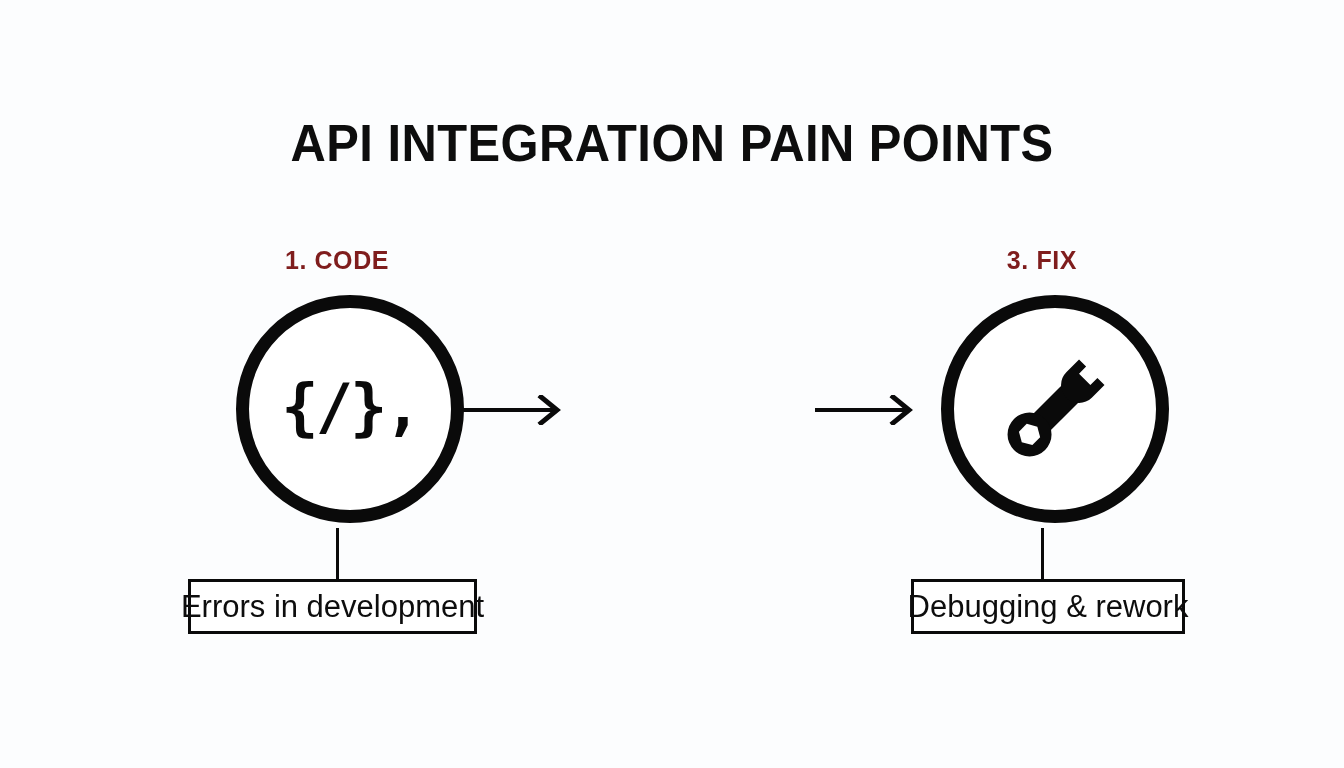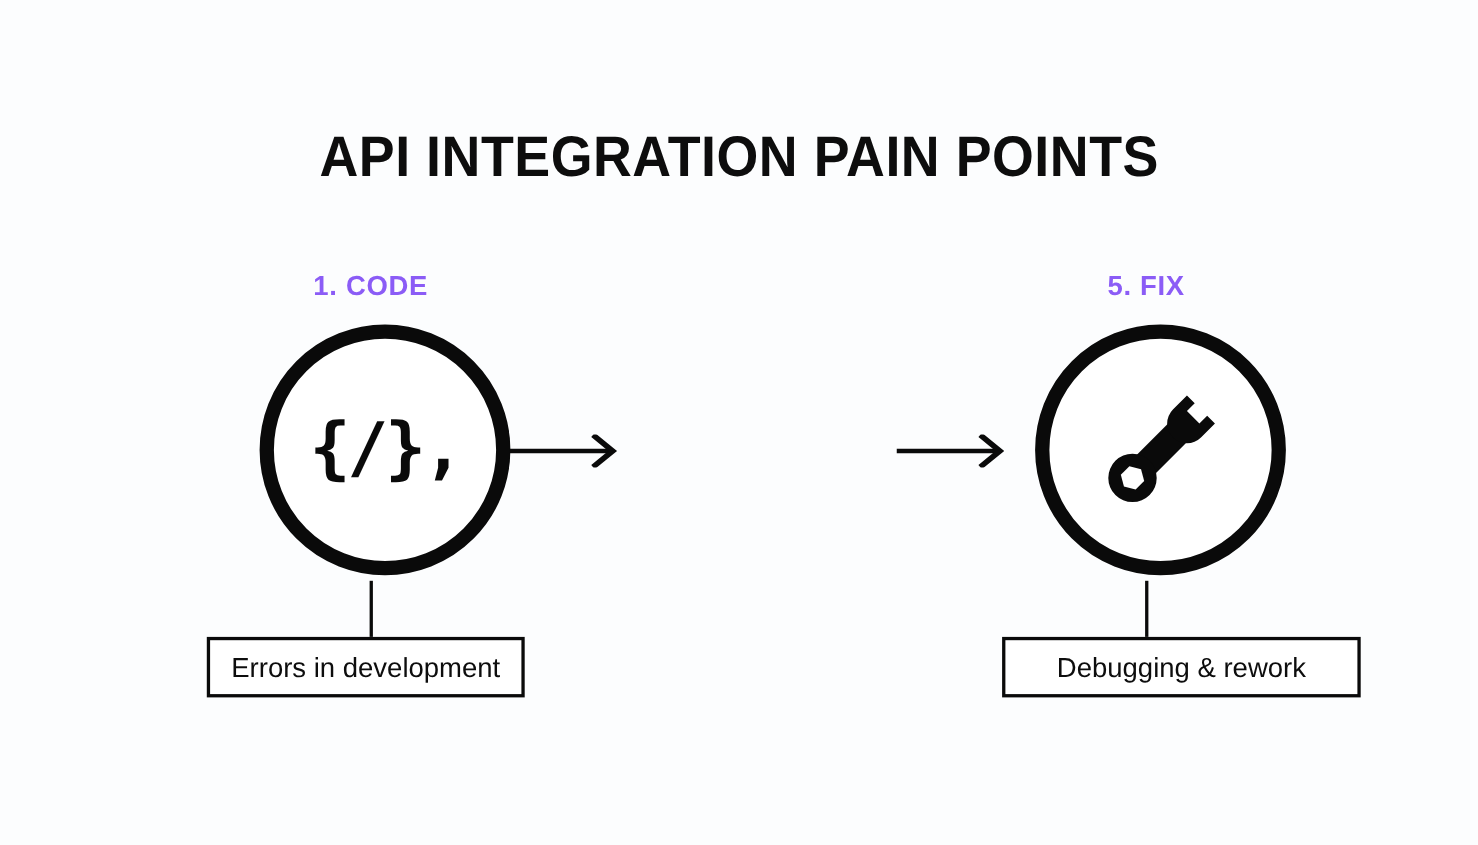--- a/index.html
+++ b/index.html
@@ -49,21 +49,21 @@
   }
   .step-1 { left: 187px; }
   .step-2 { left: 541px; }
   .step-3 { left: 892px; }
 
   .step-label {
     font-size: 25px;
     font-weight: 700;
     letter-spacing: 0.6px;
     line-height: 30px;
-    color: #8b5cf6;
+    color: #7f1d1d;
     white-space: nowrap;
   }
 
   .circle {
     position: absolute;
     top: 50px;
     left: 50%;
     width: 202px;
     height: 202px;
     margin-left: -101px;
@@ -119,23 +119,23 @@
     top: 564px;
     height: 55px;
     border: 3px solid #0a0a0a;
     background: #ffffff;
     box-sizing: border-box;
     display: flex;
     align-items: center;
     justify-content: center;
   }
   .caption-box-1 { left: 188px; width: 289px; }
-  .caption-box-3 { left: 911px; width: 326px; }
+  .caption-box-3 { left: 911px; width: 274px; }
   .caption-text {
-    font-size: 25px;
+    font-size: 31px;
     font-weight: 400;
     line-height: 28px;
     color: #0d0d0d;
     white-space: nowrap;
   }
 </style>
 </head>
 <body>
 
 <div id="stage">
@@ -160,21 +160,21 @@
 
 
   <div class="arrow arrow-2">
     <svg width="100" height="30" viewBox="0 0 100 30" aria-hidden="true">
       <line x1="0" y1="15" x2="92" y2="15" stroke="#0a0a0a" stroke-width="4"></line>
       <polyline points="78,2 94,15 78,28" fill="none" stroke="#0a0a0a" stroke-width="5" stroke-linecap="square" stroke-linejoin="miter"></polyline>
     </svg>
   </div>
 
   <div class="step step-3">
-    <div class="step-label">5. FIX</div>
+    <div class="step-label">3. FIX</div>
     <div class="circle">
       <div class="icon-holder">
         <svg width="120" height="120" viewBox="0 0 120 120" aria-hidden="true">
           <g transform="translate(60,60) rotate(45) translate(-60,-60)">
 
             <rect x="48" y="26" width="24" height="62" fill="#0a0a0a"></rect>
 
             <path d="M 42 26 L 42 8 L 52 8 L 52 18 L 68 18 L 68 8 L 78 8 L 78 26
                      A 18 18 0 0 1 42 26 Z" fill="#0a0a0a"></path>
 

